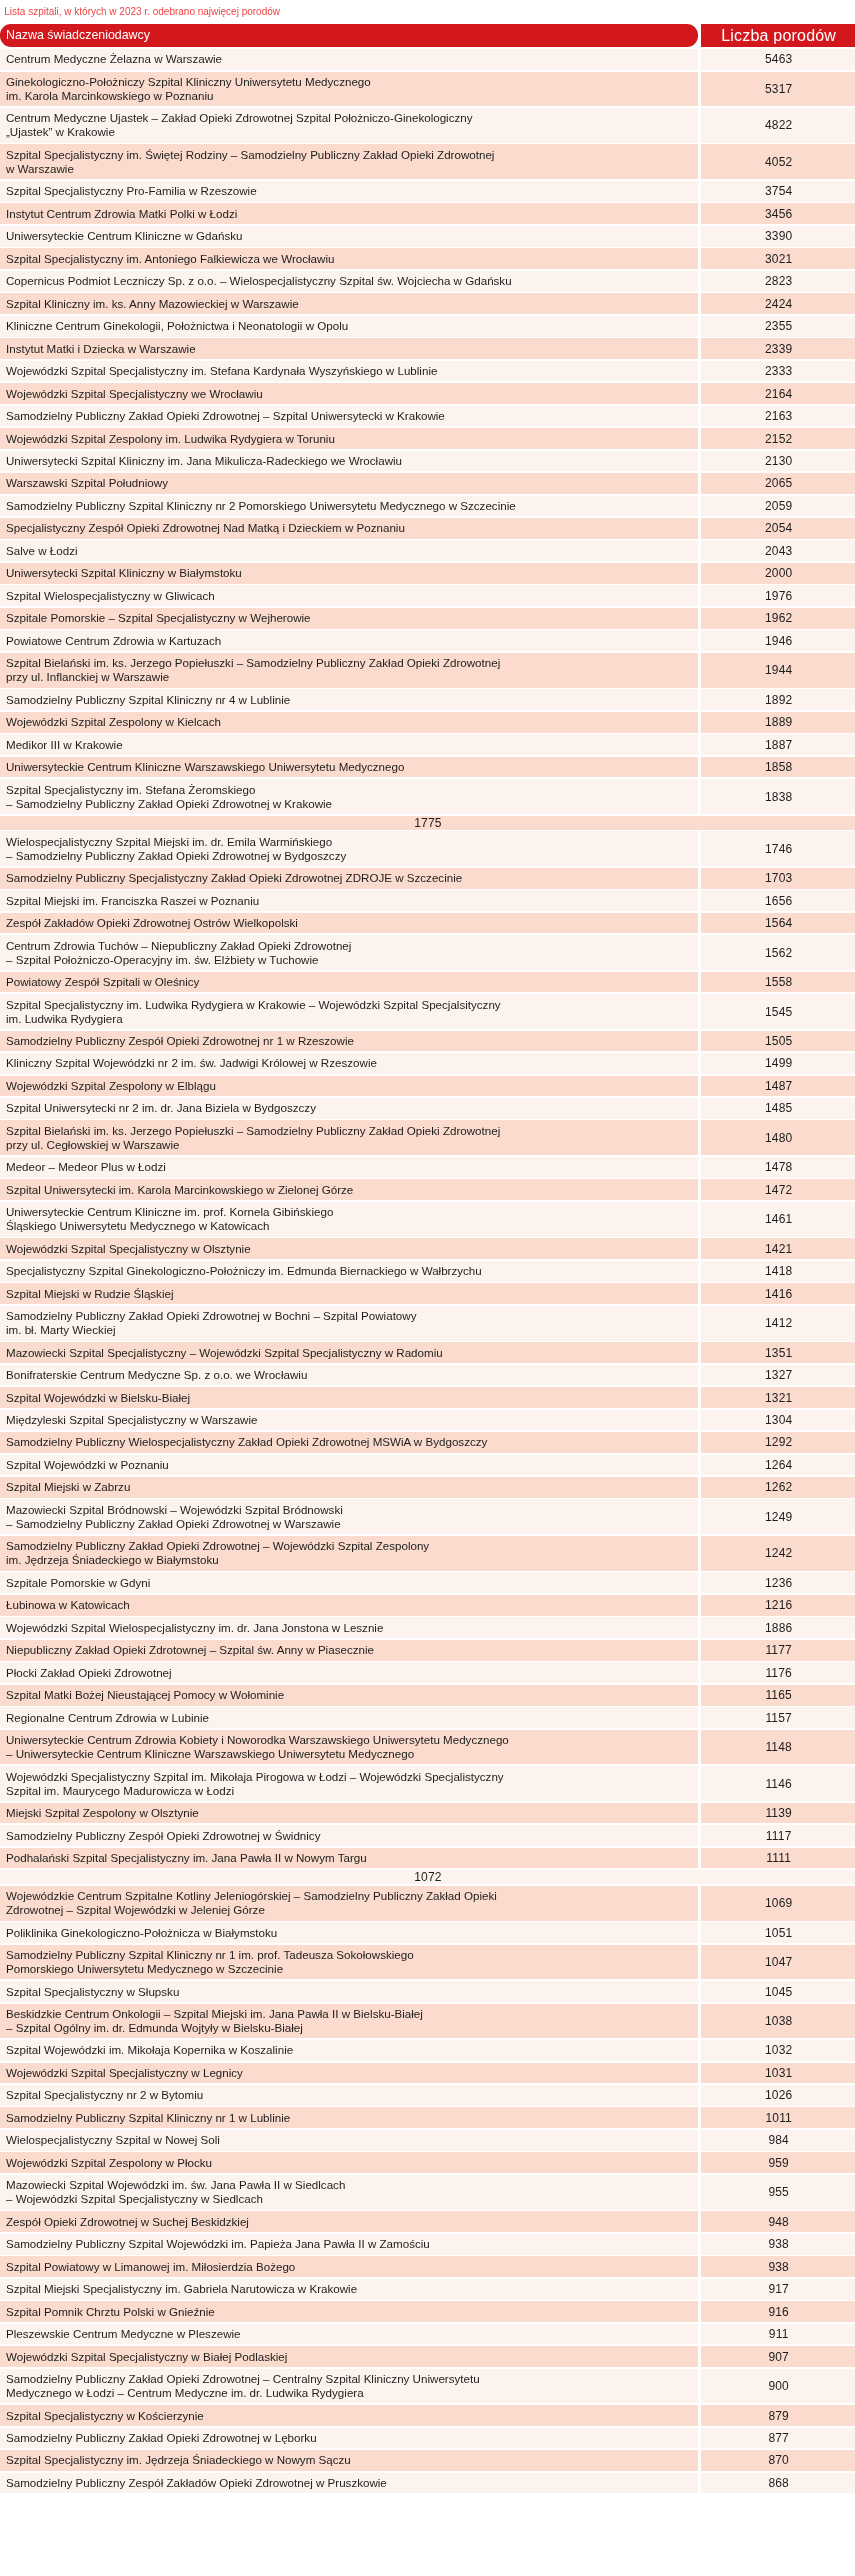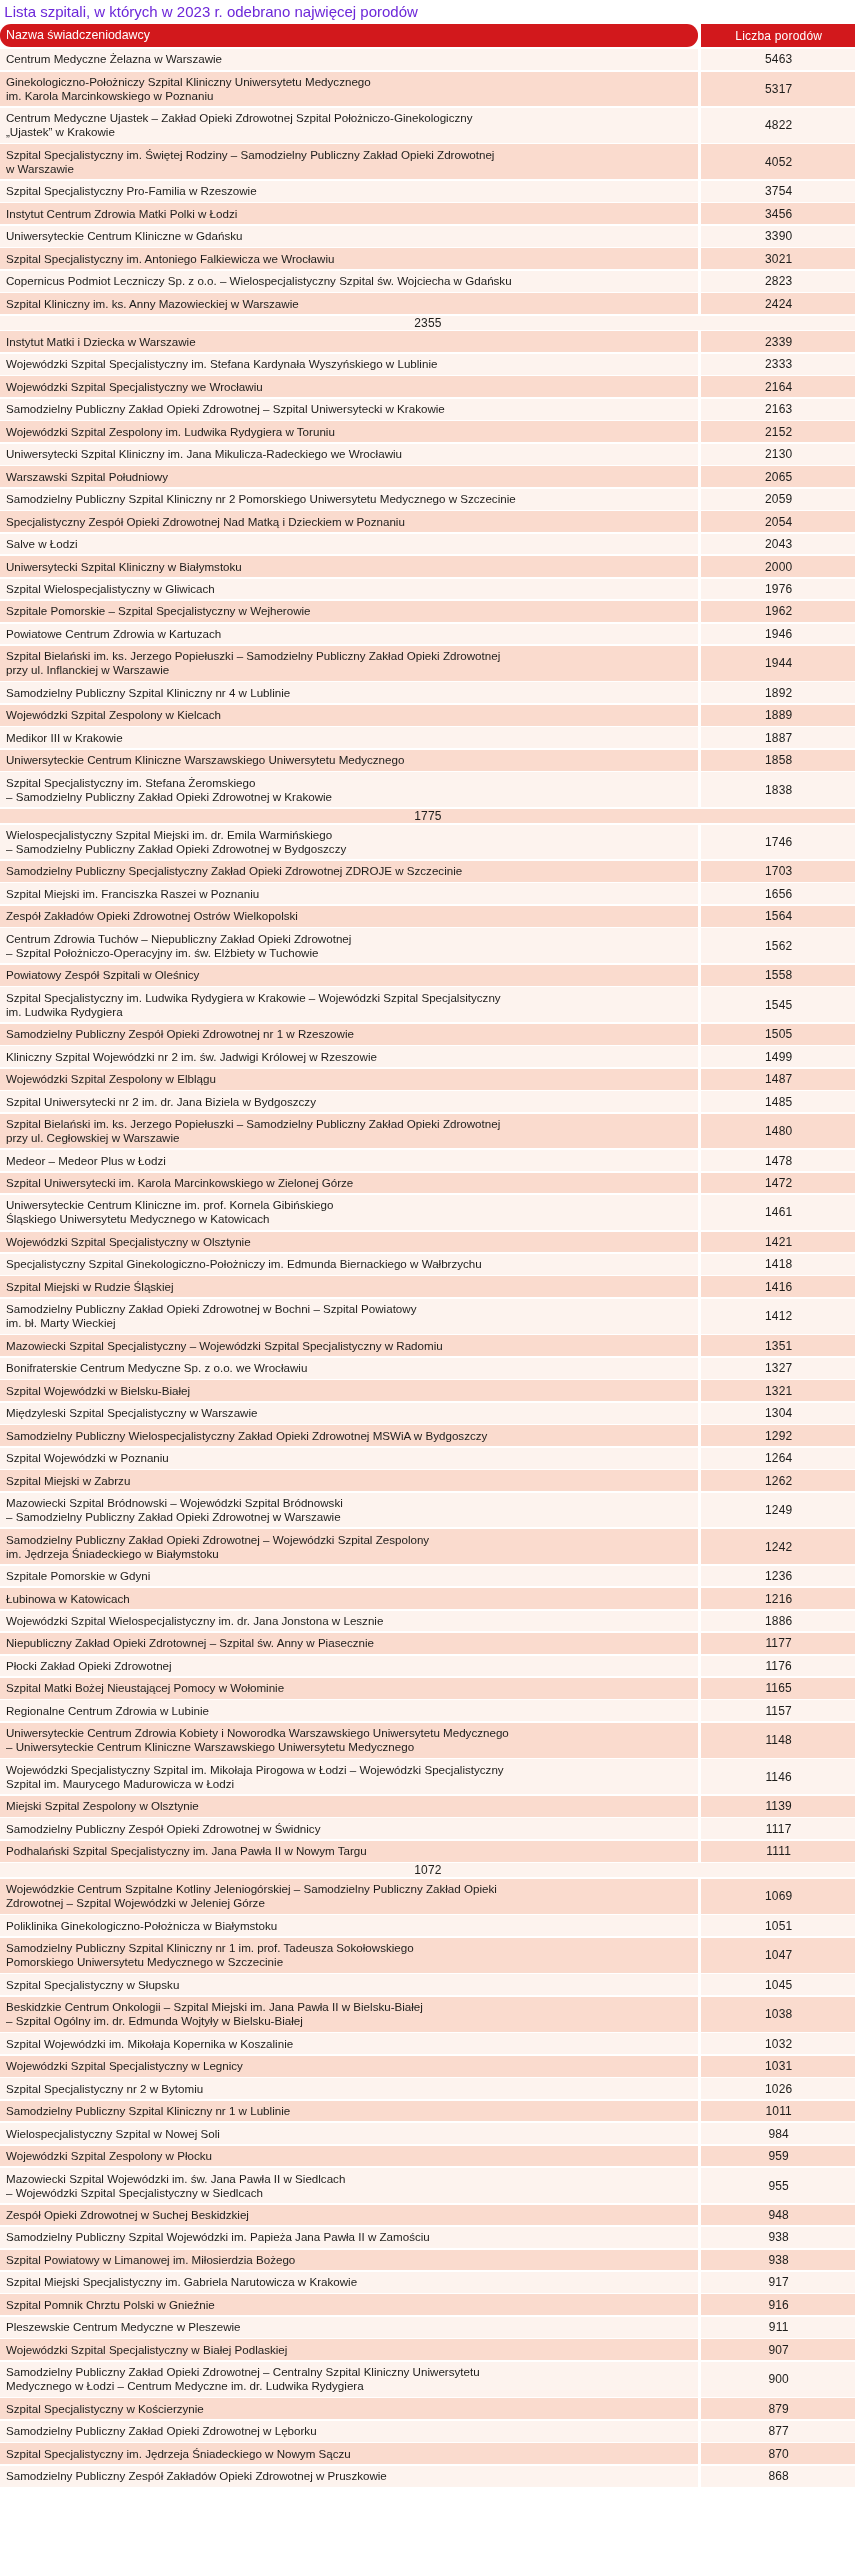--- a/index.html
+++ b/index.html
@@ -4,24 +4,24 @@
 <style>
   html,body{margin:0;padding:0;background:#ffffff;}
   body{
     width:856px;
     font-family:"Liberation Sans", sans-serif;
     color:#1d1d1b;
     -webkit-font-smoothing:antialiased;
   }
   .page{width:856px;}
   .title{
-    font-size:15px;
+    font-size:10px;
     line-height:15.4px;
     padding:4.3px 5.1px 4.3px 4.3px;
-    color:#6d28d9;
+    color:#ef4444;
   }
   .table{width:856px;}
   .row{display:flex;margin-bottom:1.7px;}
   .cell{box-sizing:border-box;}
   .cell.name{
     width:698px;
     margin-right:3.4px;
     padding:3.4px 6.8px 3.4px 6px;
     font-size:11.6px;
     line-height:14px;
@@ -43,21 +43,21 @@
   .row.header .cell{
     background:var(--header-bg,#d2181c) !important;
     color:#ffffff;
   }
   .row.header .cell.name{
     font-size:12.4px;
     padding-top:4.3px;
     padding-bottom:5.1px;
     border-radius:11px;
   }
-  .row.header .cell.value{font-size:12px;text-align:right;}
+  .row.header .cell.value{font-size:16px;text-align:right;}
 </style>
 </head>
 <body>
 
 <div class="page">
   <div class="title">Lista szpitali, w których w 2023 r. odebrano najwięcej porodów</div>
 
   <div class="table">
     <div class="row header">
       <div class="cell name">Nazwa świadczeniodawcy</div>
@@ -101,20 +101,21 @@
         </div>
         <div class="row">
           <div class="cell name">Copernicus Podmiot Leczniczy Sp. z o.o. – Wielospecjalistyczny Szpital św. Wojciecha w Gdańsku</div>
           <div class="cell value">2823</div>
         </div>
         <div class="row">
           <div class="cell name">Szpital Kliniczny im. ks. Anny Mazowieckiej w Warszawie</div>
           <div class="cell value">2424</div>
         </div>
         <div class="row">
+          <div class="cell name">Kliniczne Centrum Ginekologii, Położnictwa i Neonatologii w Opolu</div>
           <div class="cell value">2355</div>
         </div>
         <div class="row">
           <div class="cell name">Instytut Matki i Dziecka w Warszawie</div>
           <div class="cell value">2339</div>
         </div>
         <div class="row">
           <div class="cell name">Wojewódzki Szpital Specjalistyczny im. Stefana Kardynała Wyszyńskiego w Lublinie</div>
           <div class="cell value">2333</div>
         </div>

